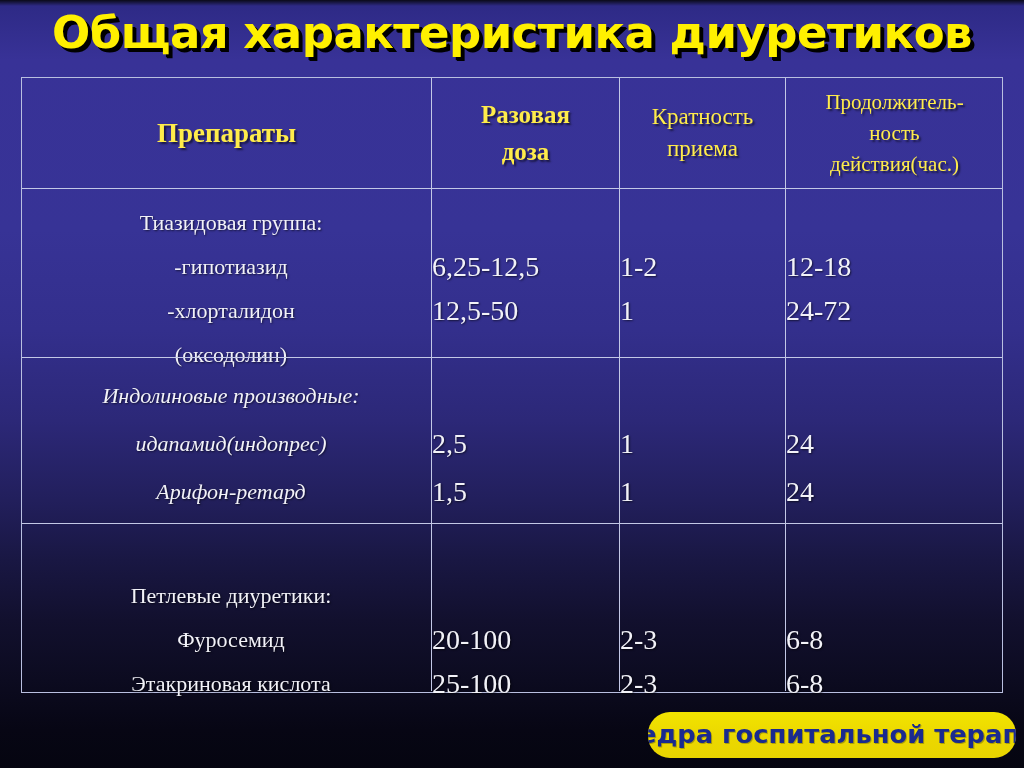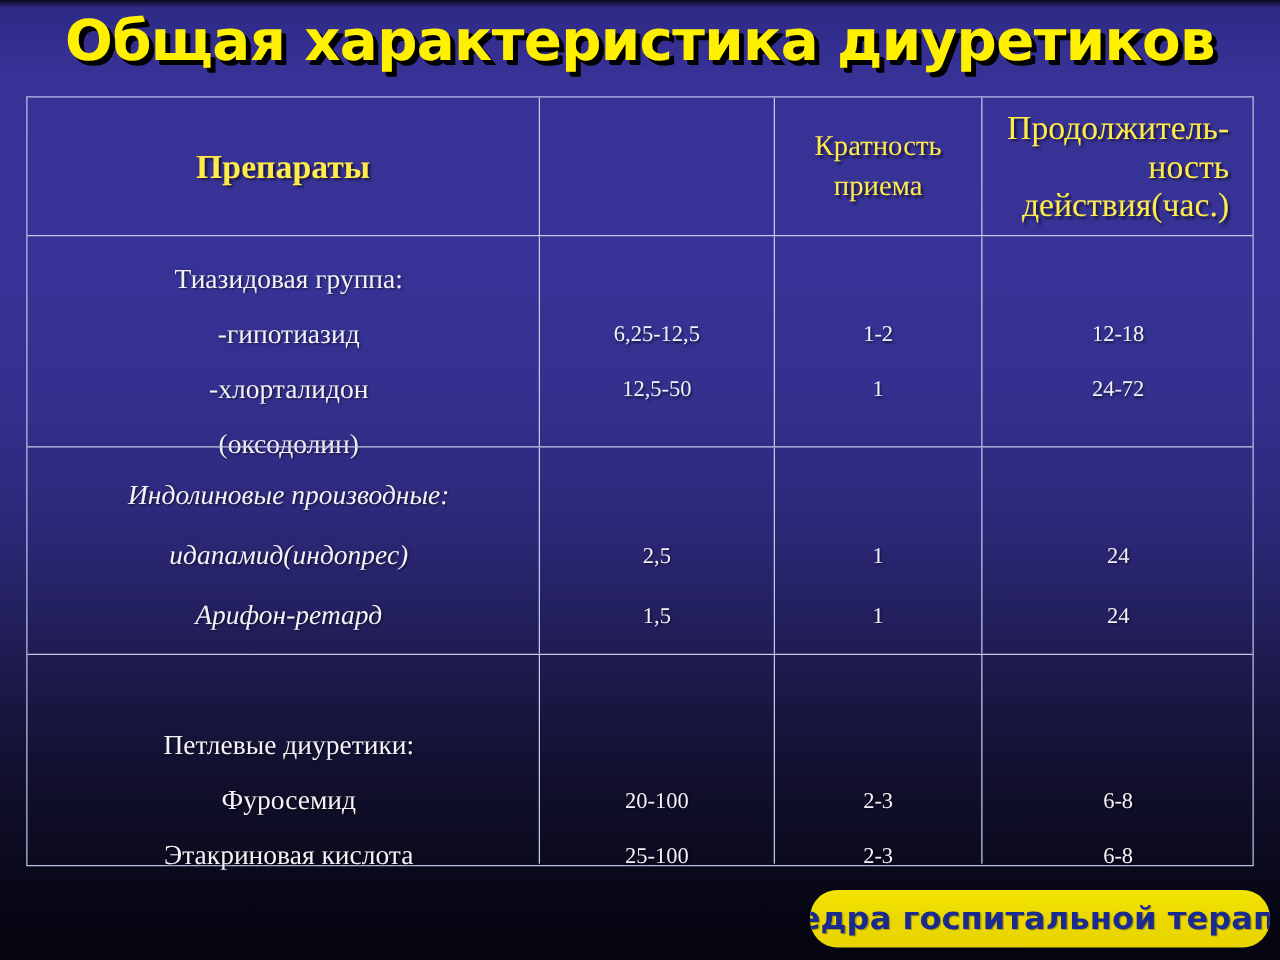--- a/index.html
+++ b/index.html
@@ -121,39 +121,37 @@
     font-size: 25px;
     line-height: 37px;
   }
   .hdr-freq {
     font-weight: normal;
     font-size: 23px;
     line-height: 32px;
   }
   .hdr-dur {
     font-weight: normal;
-    font-size: 27px;
+    font-size: 21px;
     line-height: 31px;
-    text-align: right;
   }
 
   
   .names {
     color: #f2f2f8;
     font-size: 22px;
     text-shadow: 1px 1px 2px rgba(0,0,0,.6);
     padding-left: 9px;
     text-align: center;
   }
   .names div { white-space: nowrap; }
   .vals {
     color: #f2f2f8;
-    font-size: 18px;
+    font-size: 28px;
     text-shadow: 1px 1px 2px rgba(0,0,0,.6);
-    text-align: center;
   }
   .vals div { white-space: nowrap; }
 
   
   .r1 .names { top: 12px; }
   .r1 .names div { line-height: 44px; }
   .r1 .vals  { top: 56px; }
   .r1 .vals div { line-height: 44px; }
 
   
@@ -204,20 +202,26 @@
 
     <div class="row header">
       <div class="vline v1"></div>
       <div class="vline v2"></div>
       <div class="vline v3"></div>
 
       <div class="cell c1 hdr hdr-drugs">
         <span class="txt">Препараты</span>
       </div>
 
+      <div class="cell c2 hdr hdr-dose">
+        <div>
+          <span class="txt">Разовая</span>
+          <span class="txt">доза</span>
+        </div>
+      </div>
 
       <div class="cell c3 hdr hdr-freq">
         <div>
           <span class="txt">Кратность</span>
           <span class="txt">приема</span>
         </div>
       </div>
 
       <div class="cell c4 hdr hdr-dur">
         <div>

